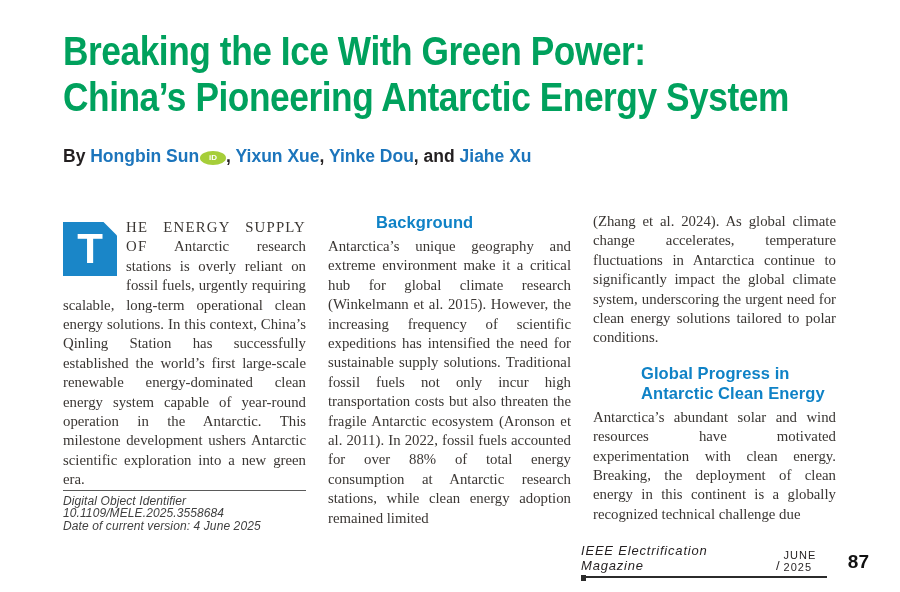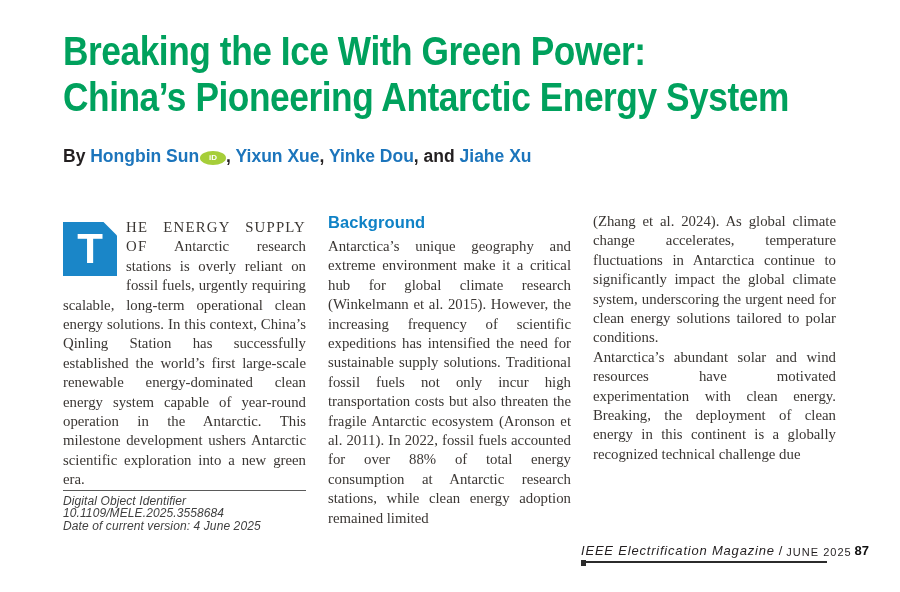--- a/index.html
+++ b/index.html
@@ -90,31 +90,32 @@
     letter-spacing:0.1px;
   }
   .footnote span{display:block;}
 
   h3.section{
     color:var(--heading_blue);
     font-size:16.5px;line-height:20px;
     font-weight:bold;
     margin-bottom:5px;
     letter-spacing:0.1px;
+    margin-left:48px;
   }
   h3.section span{display:block;}
   .col3 h3.section{margin-top:15px;}
 
   
   .footer{position:absolute;left:581px;top:543px;width:288px;}
   .footer-top{display:flex;align-items:flex-end;}
   .footer-mag{font-style:italic;font-size:13px;letter-spacing:0.8px;color:var(--ink);}
   .footer-sep{font-size:13px;margin:0 4px;color:var(--ink);}
   .footer-issue{font-weight:normal;font-size:11px;letter-spacing:1px;color:var(--ink);}
-  .footer-page{margin-left:auto;font-weight:bold;font-size:13px;color:#111;}
+  .footer-page{margin-left:auto;font-weight:bold;font-size:19px;color:#111;}
   .footer-rule{
     margin-top:3px;width:246px;height:2px;background:#2b2b2b;position:relative;
   }
   .footer-rule::after{
     content:'';position:absolute;left:0;top:-1px;width:5px;height:6px;background:#2b2b2b;
   }
 </style>
 </head>
 <body>
 
@@ -137,20 +138,24 @@
       </div>
     </div>
 
     <div class="col col2">
       <h3 class="section">Background</h3>
       <p class="bodytext">Antarctica’s unique geography and extreme environment make it a critical hub for global climate research (Winkelmann et al. 2015). However, the increasing frequency of scientific expeditions has intensified the need for sustainable supply solutions. Traditional fossil fuels not only incur high transportation costs but also threaten the fragile Antarctic ecosystem (Aronson et al. 2011). In 2022, fossil fuels accounted for over 88% of total energy consumption at Antarctic research stations, while clean energy adoption remained limited</p>
     </div>
 
     <div class="col col3">
       <p class="bodytext">(Zhang et al. 2024). As global climate change accelerates, temperature fluctuations in Antarctica continue to significantly impact the global climate system, underscoring the urgent need for clean energy solutions tailored to polar conditions.</p>
+      <h3 class="section">
+        <span>Global Progress in</span>
+        <span>Antarctic Clean Energy</span>
+      </h3>
       <p class="bodytext">Antarctica’s abundant solar and wind resources have motivated experimentation with clean energy. Breaking, the deployment of clean energy in this continent is a globally recognized technical challenge due</p>
     </div>
 
   </div>
 
   <div class="footer">
     <div class="footer-top">
       <span class="footer-mag">IEEE Electrification Magazine</span>
       <span class="footer-sep">/</span>
       <span class="footer-issue">JUNE 2025</span>

